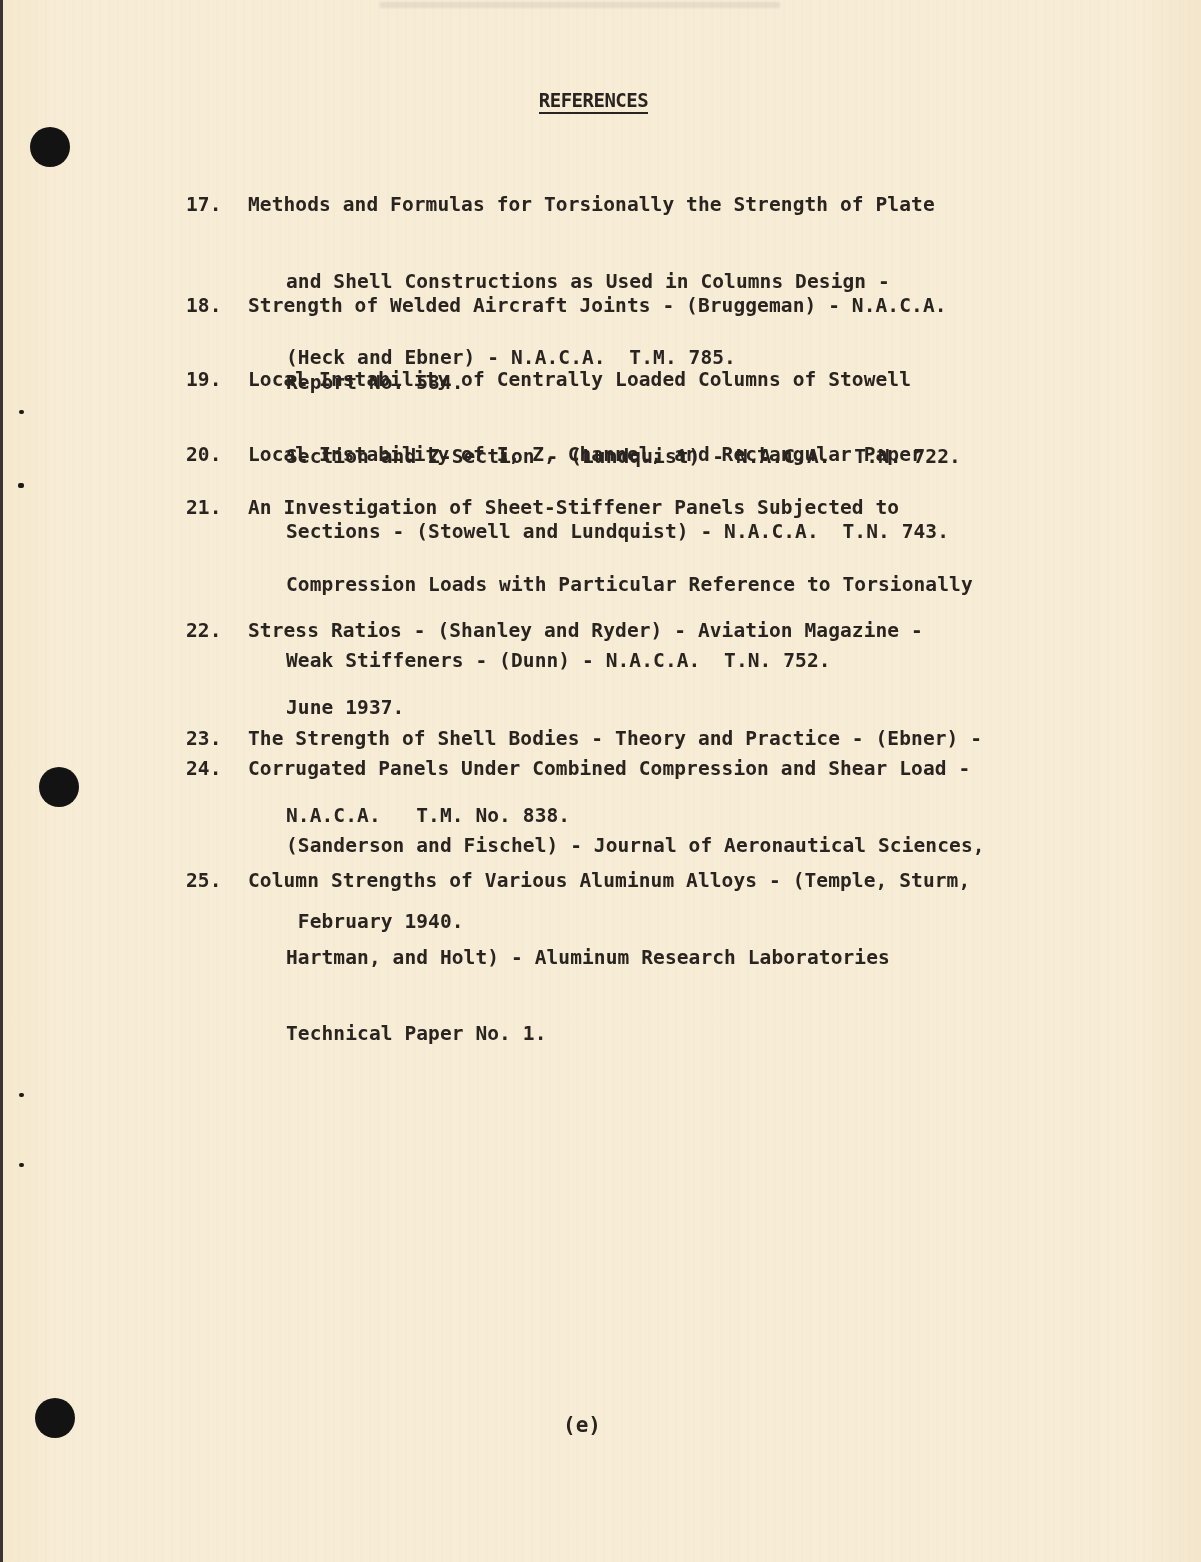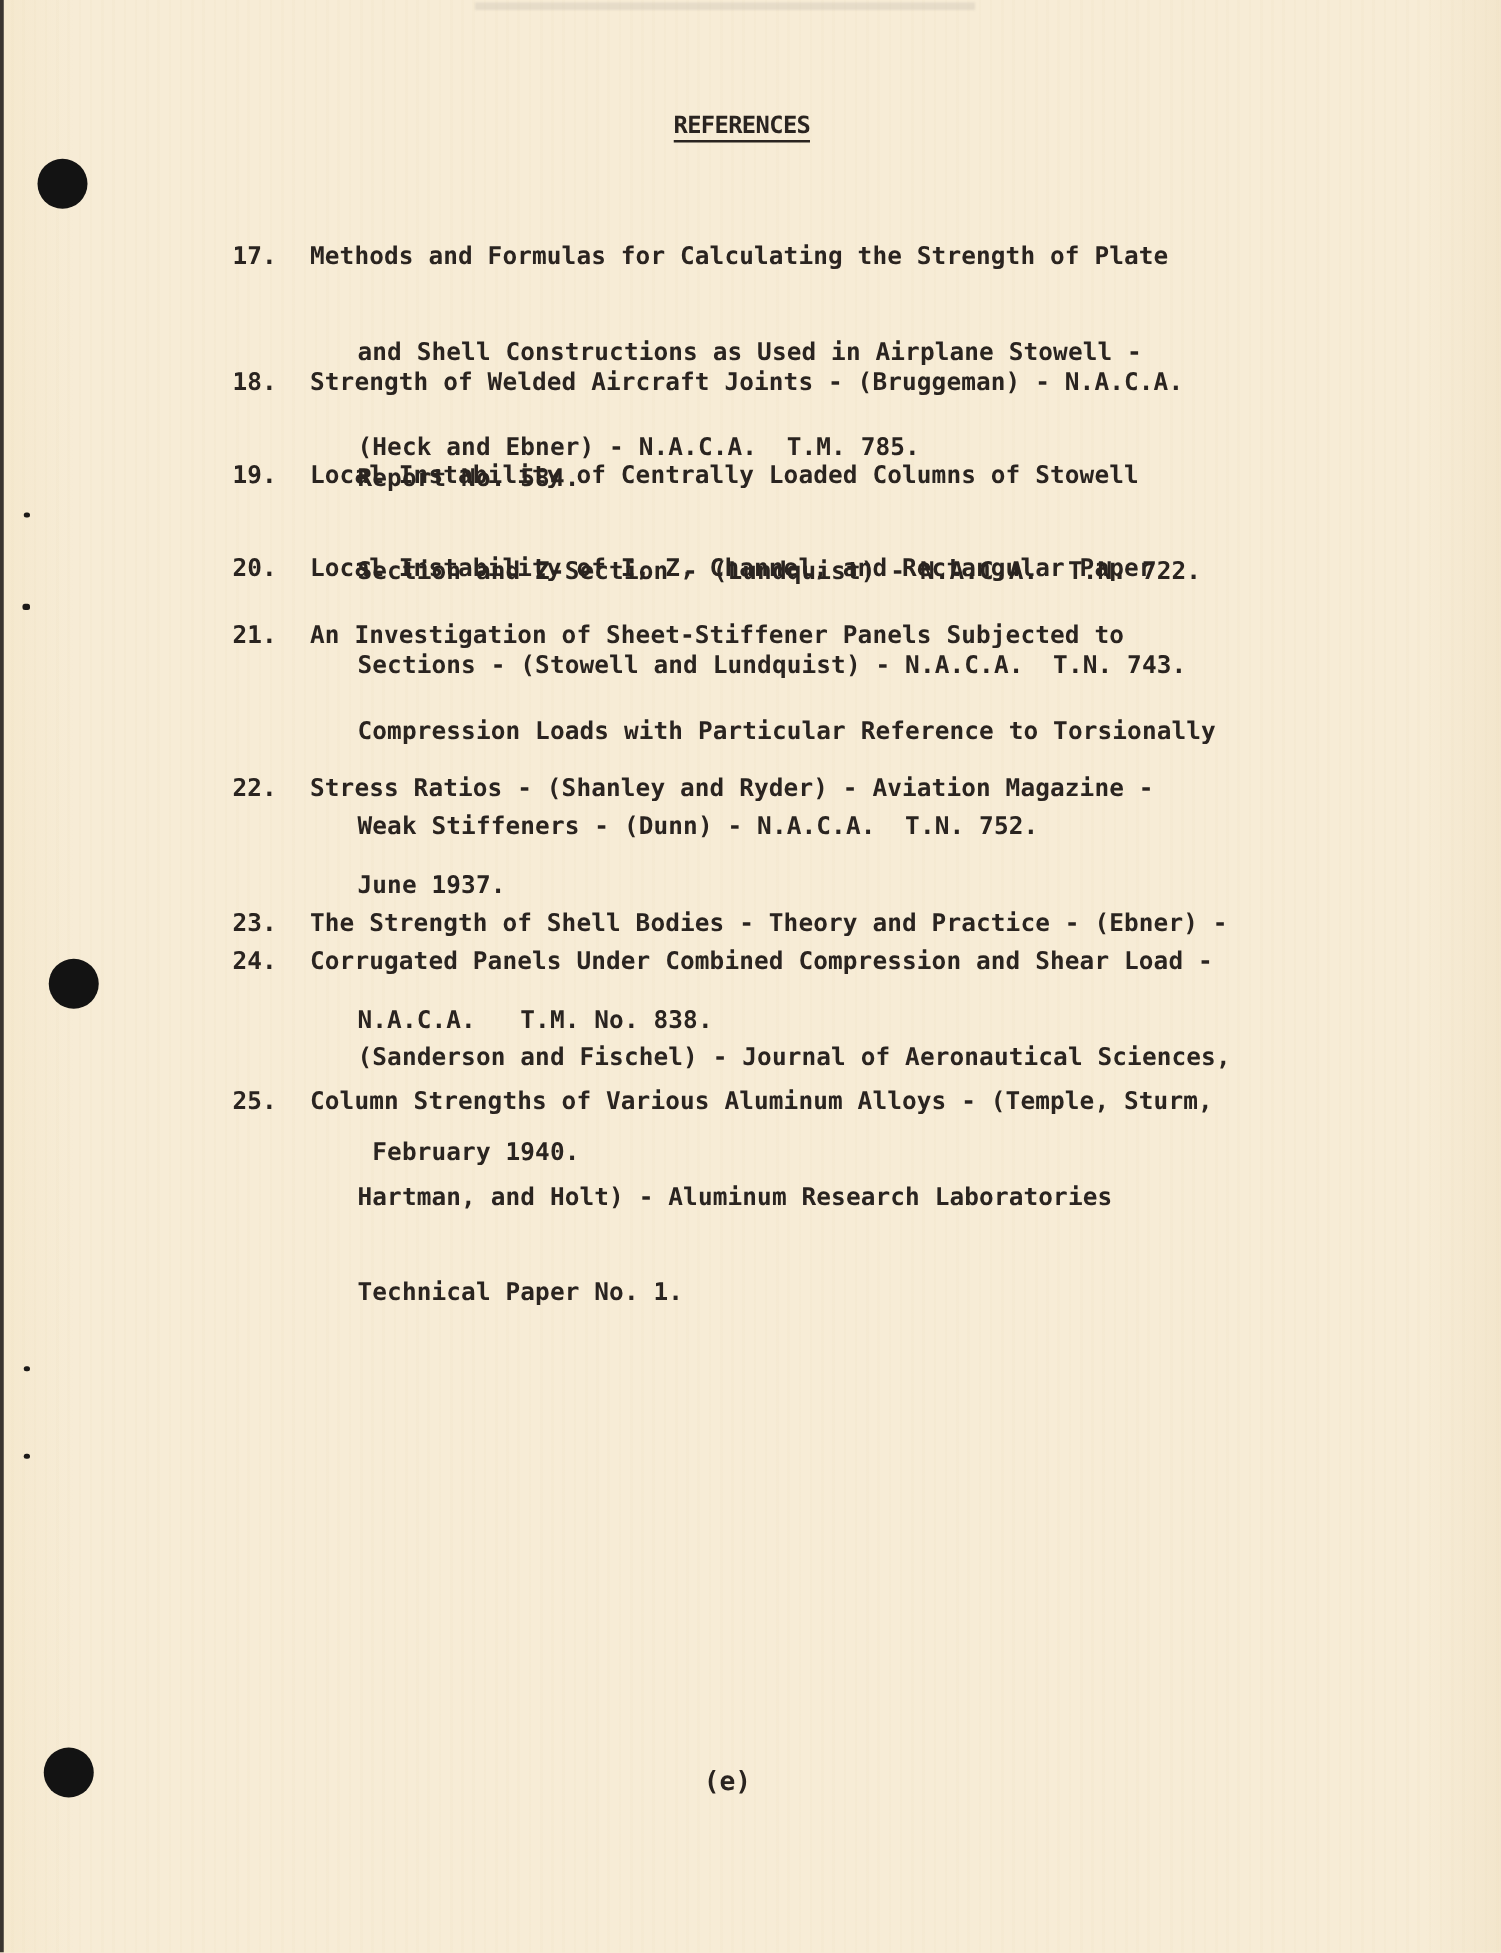--- a/index.html
+++ b/index.html
@@ -105,22 +105,22 @@
 <div class="speck" style="left:19px; top:410px; width:5px; height:4px;"></div>
 <div class="speck" style="left:18px; top:483px; width:6px; height:5px;"></div>
 <div class="speck" style="left:19px; top:1093px; width:5px; height:4px;"></div>
 <div class="speck" style="left:19px; top:1163px; width:5px; height:4px;"></div>
 
 <div class="heading">
   <span>REFERENCES</span>
 </div>
 
 <div class="ref" style="top:141px;">
-  <span class="line"><span class="num">17.</span><span>Methods and Formulas for Calculating the Strength of Plate</span></span>
-  <span class="cont">and Shell Constructions as Used in Airplane Stowell -</span>
+  <span class="line"><span class="num">17.</span><span>Methods and Formulas for Torsionally the Strength of Plate</span></span>
+  <span class="cont">and Shell Constructions as Used in Columns Design -</span>
   <span class="cont">(Heck and Ebner) - N.A.C.A.  T.M. 785.</span>
 </div>
 
 <div class="ref" style="top:242px;">
   <span class="line"><span class="num">18.</span><span>Strength of Welded Aircraft Joints - (Bruggeman) - N.A.C.A.</span></span>
   <span class="cont">Report No. 584.</span>
 </div>
 
 <div class="ref" style="top:316px;">
   <span class="line"><span class="num">19.</span><span>Local Instability of Centrally Loaded Columns of Stowell</span></span>

